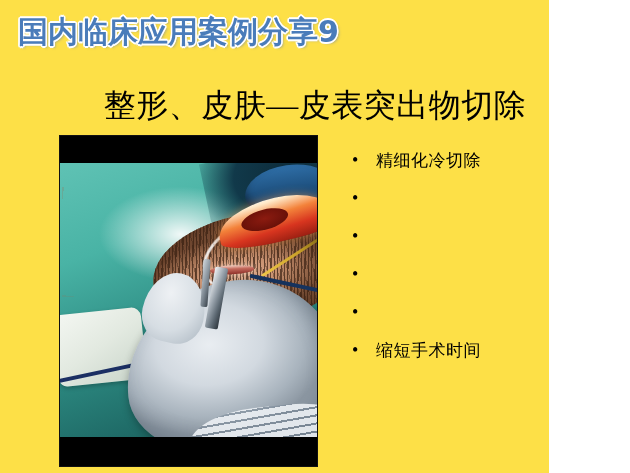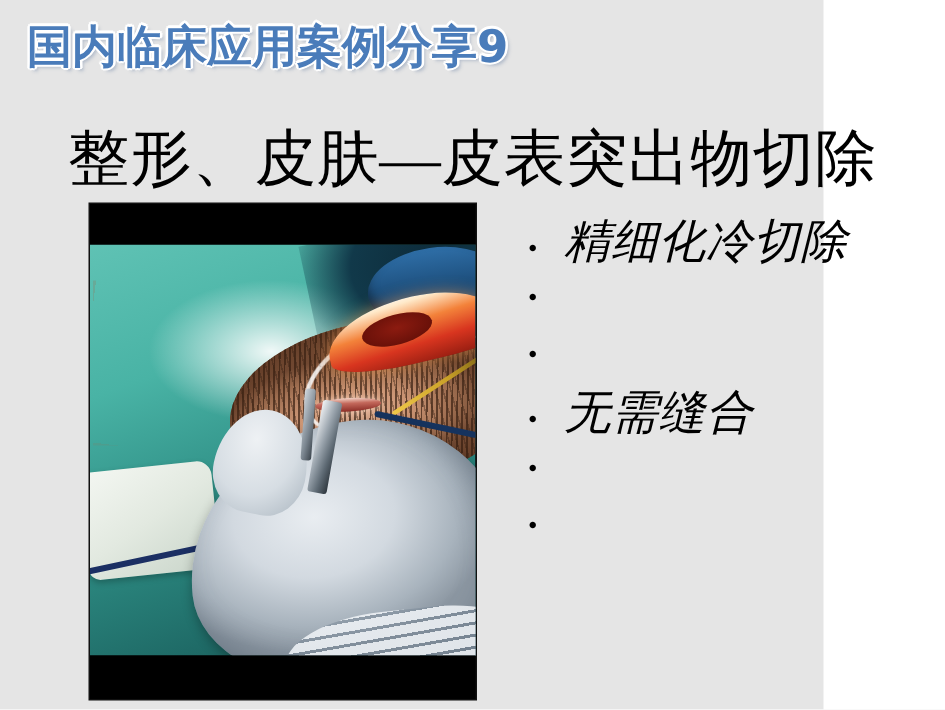--- a/index.html
+++ b/index.html
@@ -13,21 +13,21 @@
     height: 473px;
     overflow: hidden;
     font-family: "Liberation Serif", "DejaVu Serif", serif;
     position: relative;
   }
   .slide {
     position: absolute;
     left: 0; top: 0;
     width: 549px;
     height: 473px;
-    background: #e5e5e5;
+    background: #fde047;
   }
 
   
   .header {
     position: absolute;
     left: 18px;
     top: 12px;
     width: 400px;
     height: 48px;
   }
@@ -54,21 +54,21 @@
   }
 
   
   .title {
     position: absolute;
     left: 0;
     top: 80px;
     width: 630px;
     text-align: center;
     font-family: "Liberation Serif", "DejaVu Serif", serif;
-    font-size: 41px;
+    font-size: 32px;
     line-height: 50px;
     color: #000000;
     white-space: nowrap;
     letter-spacing: 0.5px;
   }
 
   
   .photo-frame {
     position: absolute;
     left: 60px;
@@ -308,26 +308,25 @@
   .bullet-dot {
     width: 24px;
     flex: 0 0 24px;
     font-size: 18px;
     line-height: 30px;
     color: #000000;
     text-align: left;
   }
   .bullet-text {
     font-family: "Liberation Serif", "DejaVu Serif", serif;
-    font-size: 31px;
+    font-size: 17px;
     line-height: 32px;
     color: #000000;
     white-space: nowrap;
     letter-spacing: 0.5px;
-    font-style: italic;
   }
 </style>
 </head>
 <body>
 
 <div class="slide">
 
   <div class="header">
     <div class="header-text">国内临床应用案例分享9</div>
   </div>
@@ -378,26 +377,26 @@
     <div class="bullet-row">
       <span class="bullet-dot">•</span>
     </div>
 
     <div class="bullet-row">
       <span class="bullet-dot">•</span>
     </div>
 
     <div class="bullet-row">
       <span class="bullet-dot">•</span>
-      <span class="bullet-text">无需缝合</span>
-    </div>
-
-    <div class="bullet-row">
-      <span class="bullet-dot">•</span>
-    </div>
-
-    <div class="bullet-row">
-      <span class="bullet-dot">•</span>
+    </div>
+
+    <div class="bullet-row">
+      <span class="bullet-dot">•</span>
+    </div>
+
+    <div class="bullet-row">
+      <span class="bullet-dot">•</span>
+      <span class="bullet-text">缩短手术时间</span>
     </div>
 
   </div>
 
 </div>
 
 </body></html>

